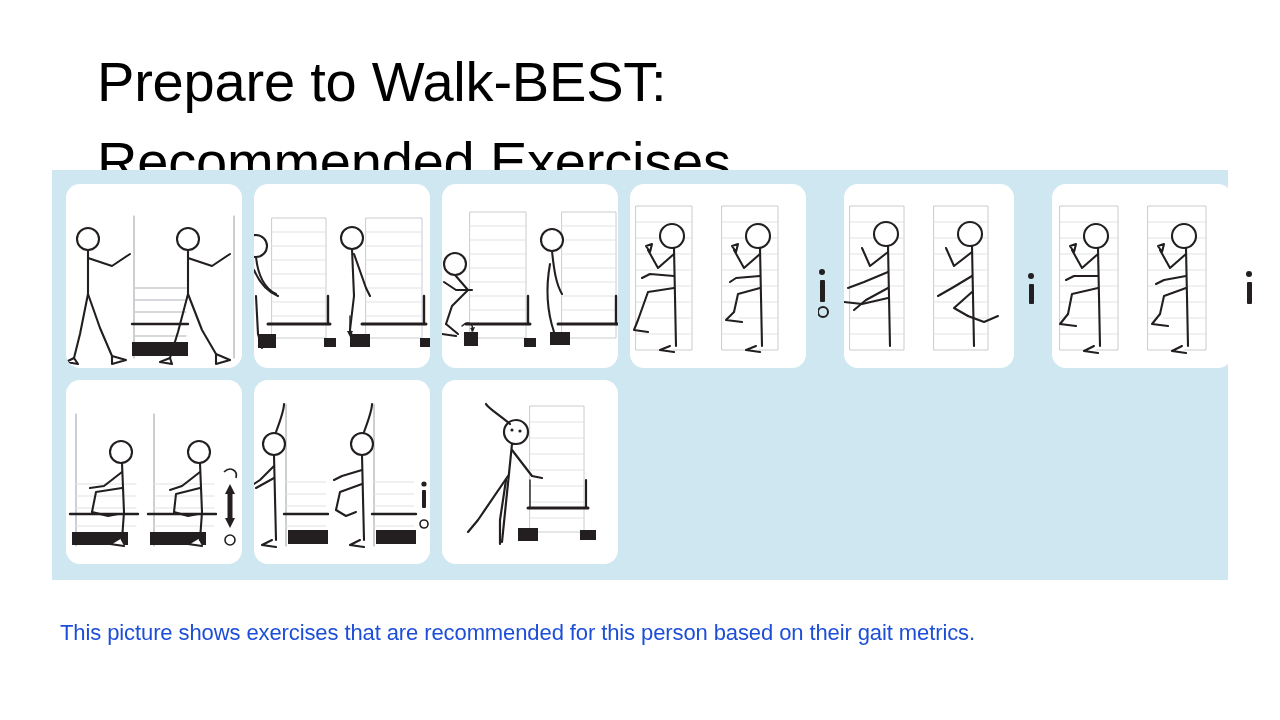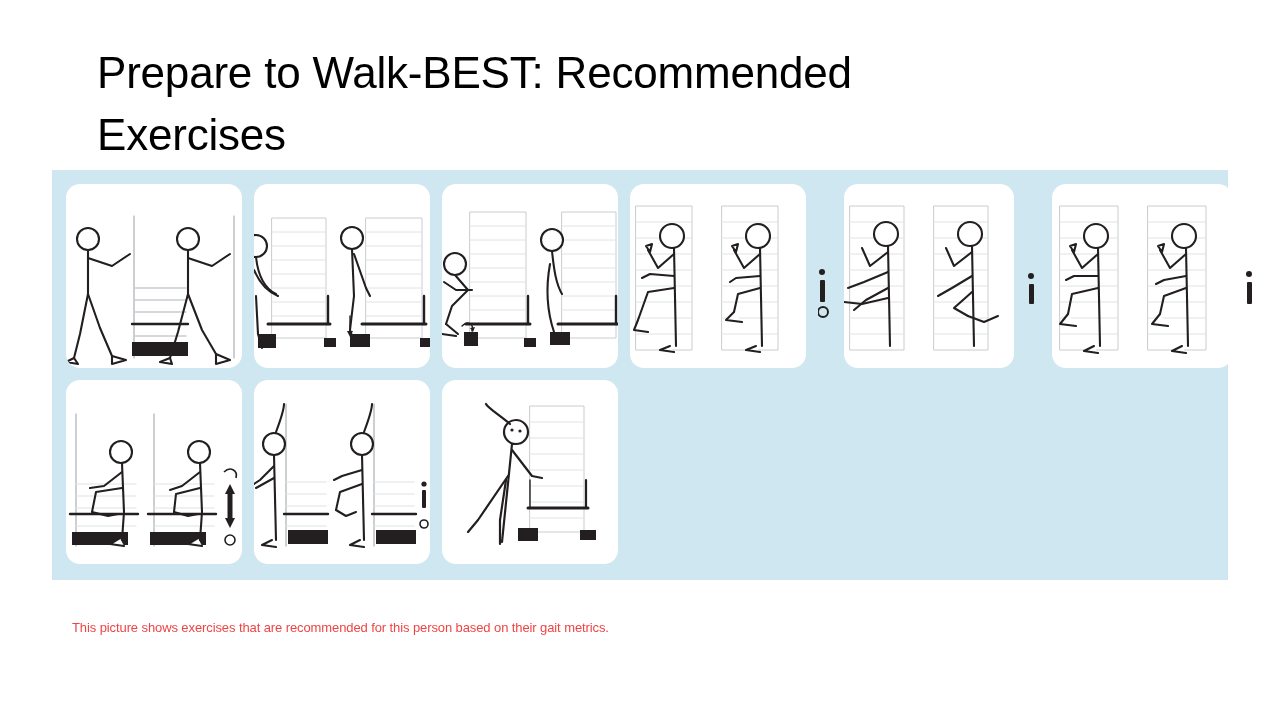--- a/index.html
+++ b/index.html
@@ -14,21 +14,21 @@
     overflow: hidden;
     position: relative;
   }
 
   
   .slide-title {
     position: absolute;
     left: 97px;
     top: 42px;
     width: 950px;
-    font-size: 44px;
+    font-size: 56px;
     line-height: 1.42;
     font-weight: 400;
     color: #000000;
     letter-spacing: -0.2px;
   }
 
   
   .exercise-banner {
     position: absolute;
     left: 52px;
@@ -60,24 +60,24 @@
     width: 14px;
     align-self: stretch;
     position: relative;
     overflow: hidden;
   }
   .sliver svg { display:block; }
 
   
   .caption {
     position: absolute;
-    left: 72px;
+    left: 60px;
     top: 620px;
-    font-size: 13px;
-    color: #ef4444;
+    font-size: 22px;
+    color: #1d4ed8;
     letter-spacing: -0.1px;
   }
 </style>
 </head>
 <body>
 
 <div class="slide-title">Prepare to Walk-BEST: Recommended Exercises</div>
 
 <div class="exercise-banner">
 

